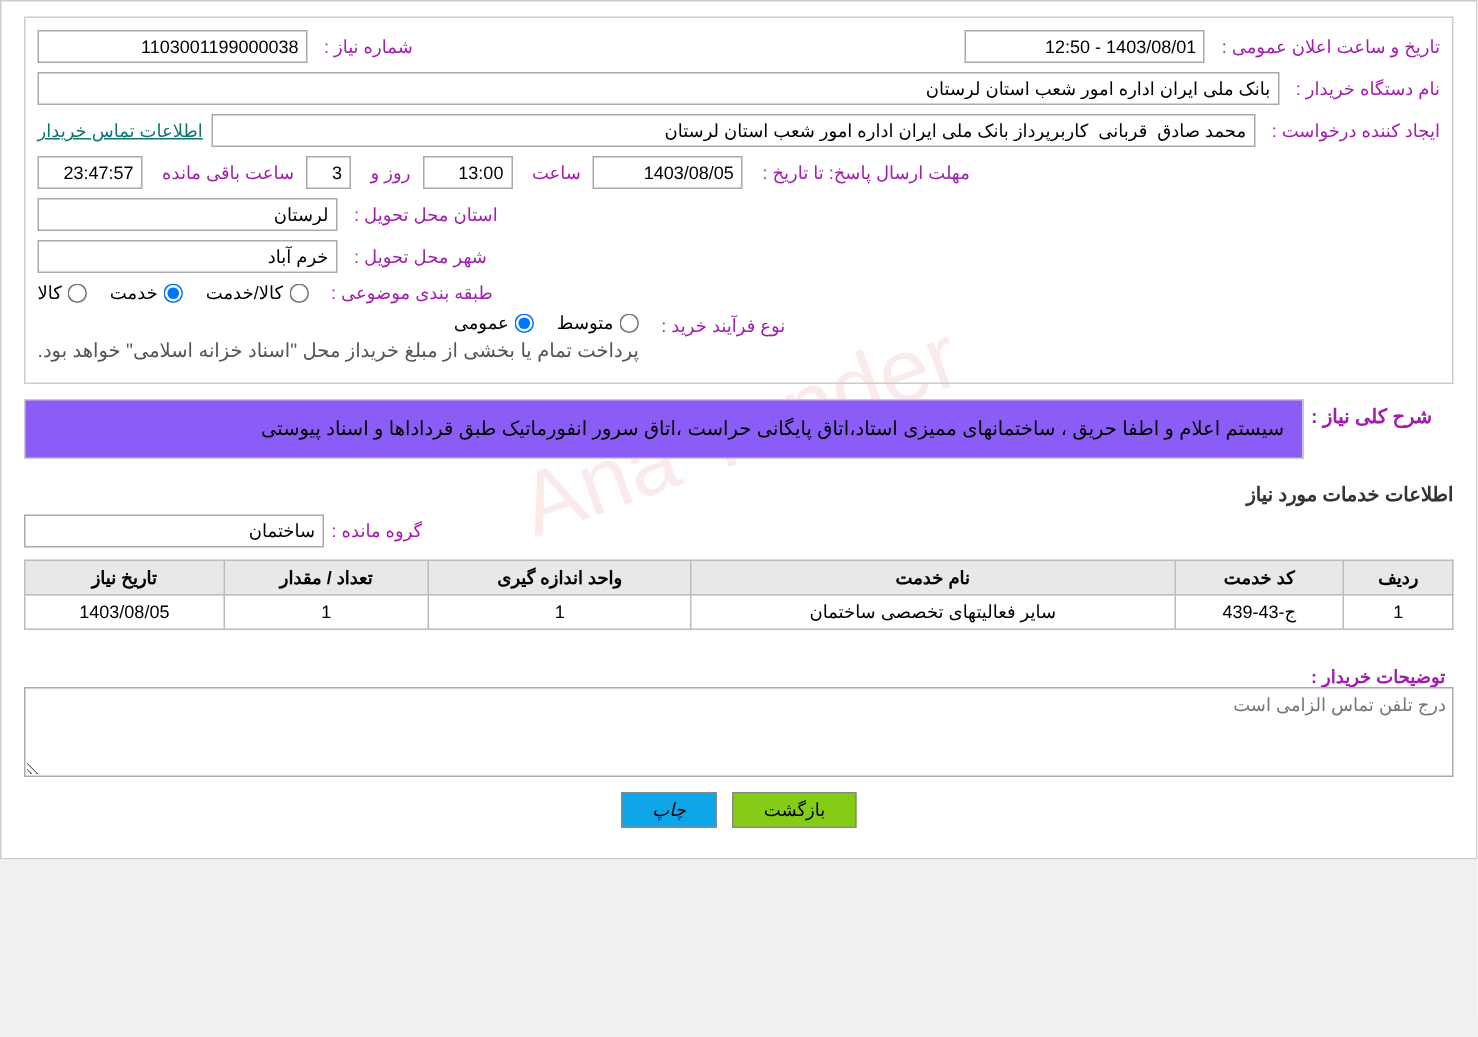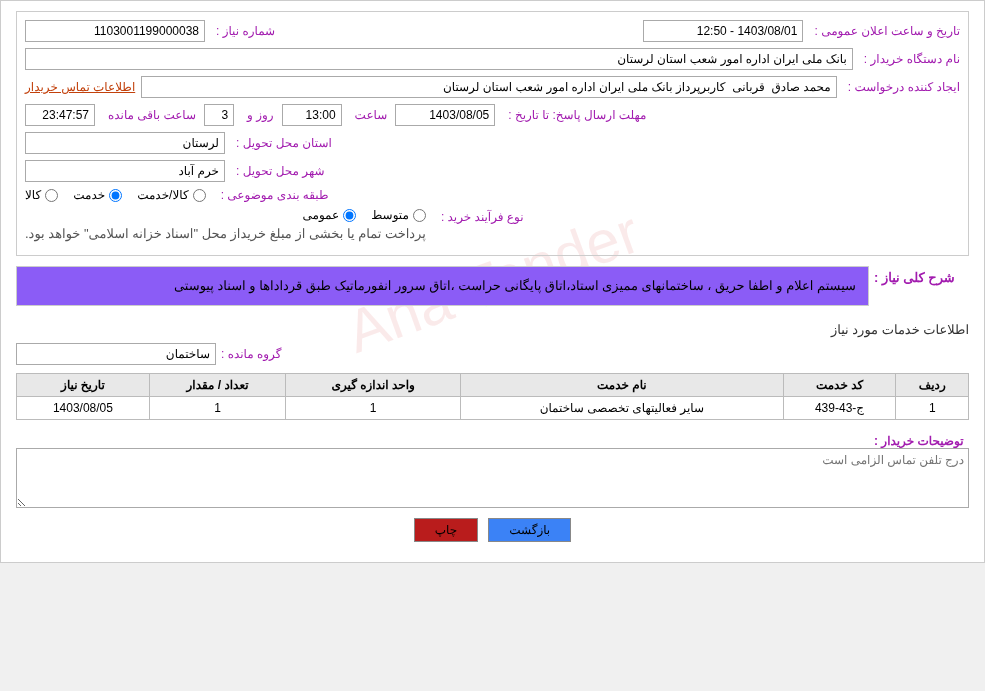--- a/index.html
+++ b/index.html
@@ -39,27 +39,27 @@
     }
     .label {
       color: #a21caf;
       font-size: 12px;
       white-space: nowrap;
       padding-left: 5px;
       min-width: 100px;
       text-align: left;
     }
     .blue-link {
-      color: #c2410c;
+      color: #0f766e;
       text-decoration: underline;
       cursor: pointer;
     }
     
     .section-title {
-      font-weight: normal;
+      font-weight: bold;
       font-size: 13px;
       color: #333;
       margin-bottom: 6px;
       margin-top: 8px;
     }
     
     table.data-table {
       width: 100%;
       border-collapse: collapse;
       font-size: 12px;
@@ -111,25 +111,26 @@
     }
     .btn {
       padding: 4px 20px;
       font-size: 12px;
       cursor: pointer;
       border: 1px solid #999;
       background: #e8e8e8;
       font-family: Tahoma, Arial, sans-serif;
     }
     .btn-print {
-      background: #b91c1c;
+      background: #0ea5e9;
       border-color: #888;
+      font-style: italic;
     }
     .btn-back {
-      background: #3b82f6;
+      background: #84cc16;
       border-color: #888;
     }
     .info-box {
       border: 1px solid #ccc;
       background: #8b5cf6;
       padding: 8px 12px;
       margin-bottom: 8px;
       font-size: 13px;
       line-height: 1.7;
       direction: rtl;
@@ -299,21 +300,21 @@
     <td>1</td>
     <td>ج-43-439</td>
     <td>سایر فعالیتهای تخصصی ساختمان</td>
     <td>1</td>
     <td>1</td>
     <td>1403/08/05</td>
   </tr>
           </tbody>
       </table>
 
-      <div class="form-row" style="align-items:flex-start; margin-top:10px;">
+      <div class="form-row" style="align-items:flex-start; margin-top:20px;">
         <span class="label" style="font-weight:bold; padding-top:4px;">توضیحات خریدار :</span>
         <textarea class="note-area" placeholder="درج تلفن تماس الزامی است" style=""></textarea>
       </div>
 
       <div class="button-row">
         <button class="btn btn-back">بازگشت</button>
         <button class="btn btn-print">چاپ</button>
       </div>
 
     </div>

